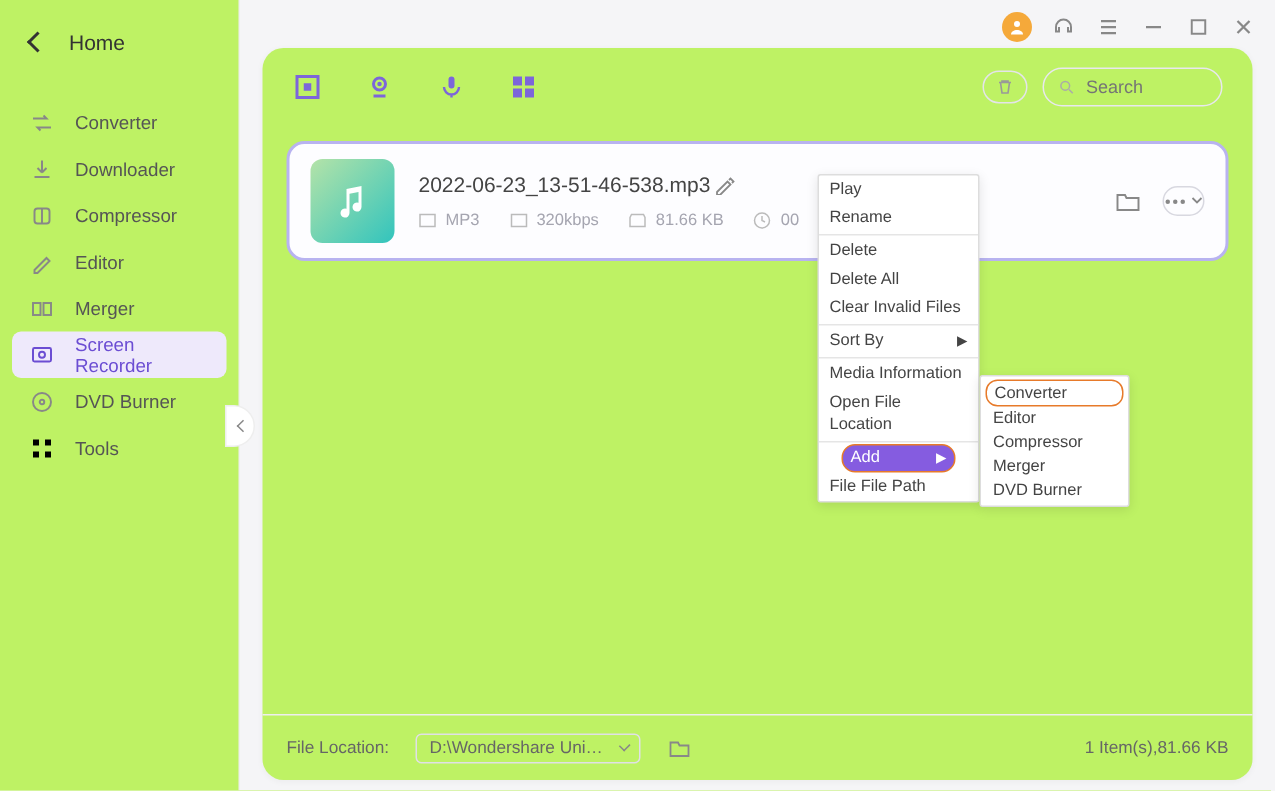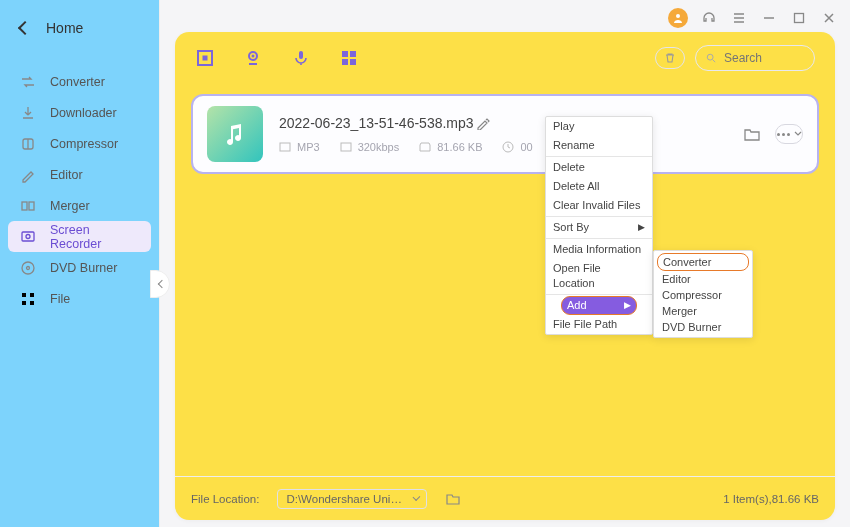--- a/index.html
+++ b/index.html
@@ -1,36 +1,36 @@
 <!DOCTYPE html>
 <html><head>
 <meta charset="utf-8">
 <style>
   * { box-sizing: border-box; margin: 0; padding: 0; font-family: -apple-system, Segoe UI, Arial, sans-serif; }
   body { width: 850px; height: 527px; background: #f5f5f7; overflow: hidden; position: relative; font-size: 12px; color: #333; }
 
-  .sidebar { position: absolute; left: 0; top: 0; width: 160px; height: 100%; background: #7dd3fc; border-right: 1px solid #eee; }
+  .sidebar { position: absolute; left: 0; top: 0; width: 160px; height: 100%; background: #bef264; border-right: 1px solid #eee; }
   .sidebar-header { display: flex; align-items: center; height: 56px; padding: 0 20px; gap: 16px; }
   .sidebar-header .back-ic { width: 10px; height: 10px; border-left: 2px solid #333; border-bottom: 2px solid #333; transform: rotate(45deg); }
   .sidebar-header span { font-size: 14px; font-weight: 500; }
   .sidebar-items { padding: 10px 8px; }
   .sidebar-item { display: flex; align-items: center; gap: 14px; height: 31px; padding: 0 12px; border-radius: 6px; color: #555; cursor: pointer; }
   .sidebar-item.active { background: #eee9fb; color: #6b4dd3; }
   .sidebar-item .icon { width: 16px; height: 16px; display: flex; align-items: center; justify-content: center; color: #888; }
   .sidebar-item.active .icon { color: #6b4dd3; }
   .sidebar-item .lbl { font-size: 12.5px; }
 
   .collapse-handle { position: absolute; left: 150px; top: 270px; width: 20px; height: 28px; background: #fff; border: 1px solid #eee; border-radius: 0 14px 14px 0; display: flex; align-items: center; justify-content: center; }
   .collapse-handle .chev { width: 6px; height: 6px; border-left: 1.5px solid #888; border-bottom: 1.5px solid #888; transform: rotate(45deg); margin-left: 3px; }
 
   .titlebar { position: absolute; right: 12px; top: 8px; display: flex; align-items: center; gap: 12px; }
   .tb-ic { width: 18px; height: 18px; display: flex; align-items: center; justify-content: center; color: #888; cursor: pointer; }
   .avatar { width: 20px; height: 20px; border-radius: 50%; background: #f5a93a; display: flex; align-items: center; justify-content: center; color: #fff; font-size: 12px; }
 
-  .main { position: absolute; left: 175px; top: 32px; width: 660px; height: 488px; background: #fde047; border-radius: 14px; box-shadow: 0 1px 4px rgba(0,0,0,0.04); overflow: visible; }
+  .main { position: absolute; left: 175px; top: 32px; width: 660px; height: 488px; background: #bef264; border-radius: 14px; box-shadow: 0 1px 4px rgba(0,0,0,0.04); overflow: visible; }
   .topbar { display: flex; align-items: center; height: 52px; padding: 0 20px; justify-content: space-between; }
   .tb-left { display: flex; gap: 28px; align-items: center; }
   .tb-mode { color: #7c66da; display: flex; align-items: center; justify-content: center; width: 20px; height: 20px; }
   .tb-right { display: flex; align-items: center; gap: 10px; }
   .del-pill { width: 30px; height: 22px; border: 1px solid #e4e4ea; border-radius: 11px; display: flex; align-items: center; justify-content: center; color: #999; }
   .search { display: flex; align-items: center; gap: 8px; width: 120px; height: 26px; border: 1px solid #e8e8ee; border-radius: 13px; padding: 0 10px; color: #aaa; }
   .search input { border: none; outline: none; width: 80px; font-size: 12px; color: #333; background: transparent; }
 
   .filerow { margin: 10px 16px; height: 80px; border: 2px solid #b8b3f0; border-radius: 12px; background: #fdfdff; display: flex; align-items: center; padding: 0 14px; gap: 16px; position: relative; }
   .thumb { width: 56px; height: 56px; border-radius: 8px; background: linear-gradient(135deg,#b4e3a8,#32c4bd); display: flex; align-items: center; justify-content: center; color: #fff; }
@@ -131,21 +131,21 @@
     </div>
     <div class="sidebar-item">
       <span class="icon">
           <svg width="16" height="16" viewBox="0 0 16 16">
             <rect x="2" y="2" width="4" height="4"></rect>
             <rect x="10" y="2" width="4" height="4"></rect>
             <rect x="2" y="10" width="4" height="4"></rect>
             <rect x="10" y="10" width="4" height="4"></rect>
           </svg>
         </span>
-      <span class="lbl">File</span>
+      <span class="lbl">Tools</span>
     </div>
   </div>
 </div>
 
 <div class="collapse-handle">
     <div class="chev"></div>
   </div>
 
 <div class="titlebar">
   <div class="avatar">

